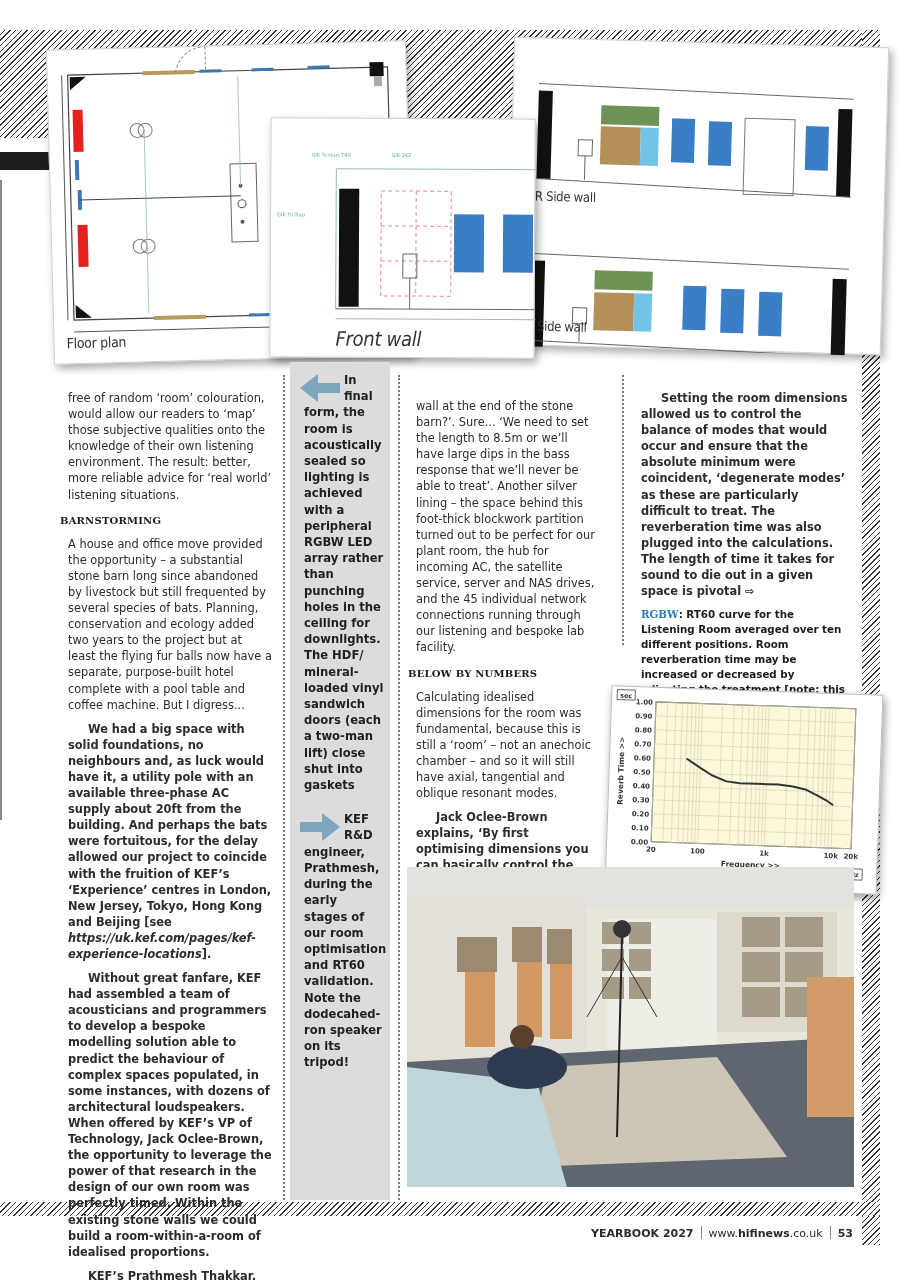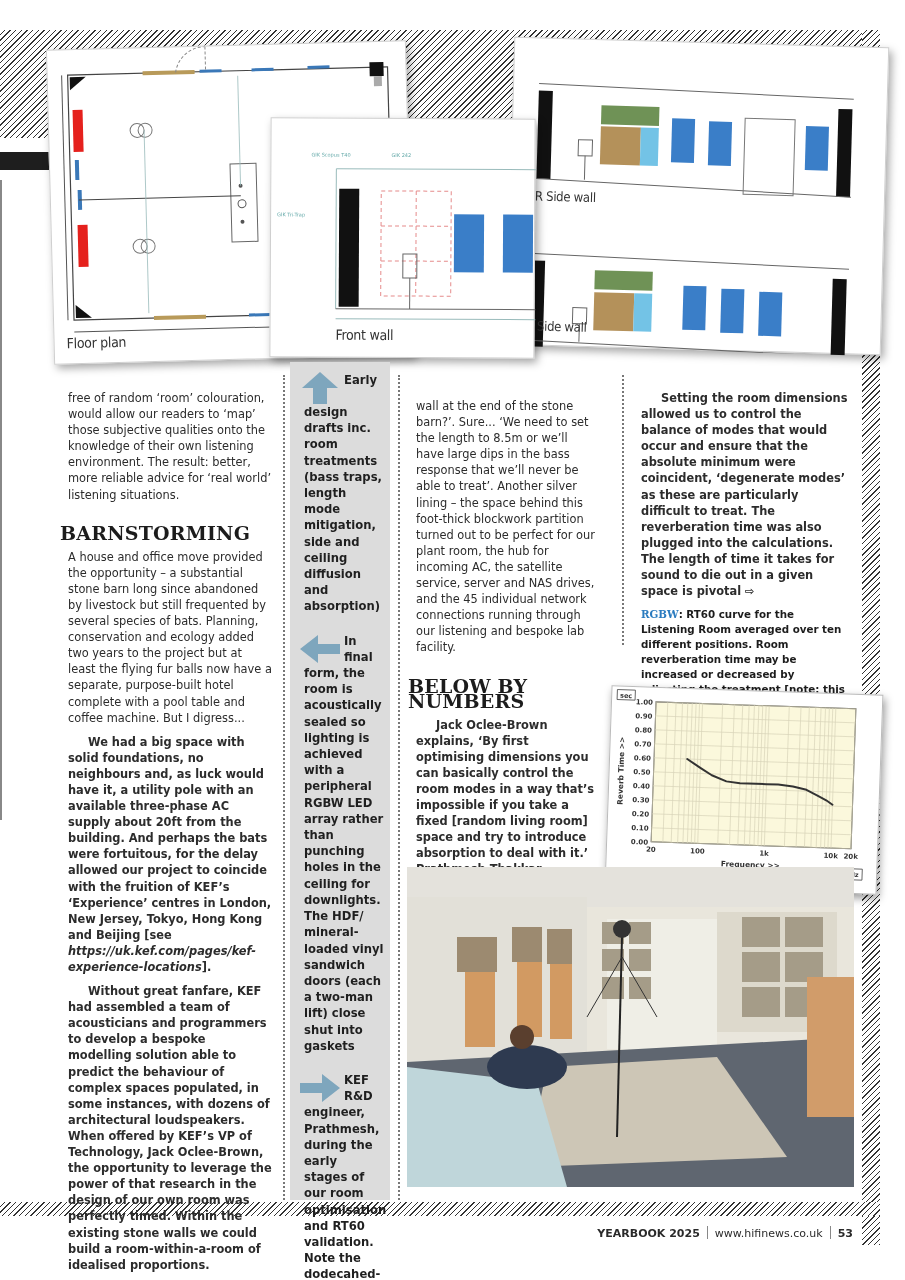--- a/index.html
+++ b/index.html
@@ -27,22 +27,22 @@
   .floor { left: 50px; top: 45px; width: 360px; height: 315px; transform: rotate(-1.5deg); }
   .front { left: 270px; top: 118px; width: 265px; height: 240px; transform: rotate(0.3deg); }
   .side  { left: 510px; top: 42px; width: 375px; height: 308px; transform: rotate(1.6deg); }
 
   .text-col {
     position: absolute; font-size: 11.4px; line-height: 16.1px; color: #2c2c2c;
   }
   .text-col p { margin: 8px; }
   .text-col p.indent { text-indent: 20px; font-weight: bold; }
   .text-col h3 {
-    font-family: "DejaVu Serif", serif; font-weight: bold; font-size: 19px;
-    letter-spacing: 0.2px; color: #1c1c1c; margin-top: 23px; line-height: 15px;
+    font-family: "DejaVu Serif", serif; font-weight: bold; font-size: 10px;
+    letter-spacing: 0.2px; color: #1c1c1c; margin-top: 10px; line-height: 15px;
   }
   .col1 { left: 60px; top: 382px; width: 220px; }
   .col3 { left: 408px; top: 390px; width: 198px; }
   .col4 { left: 633px; top: 382px; width: 225px; }
 
   .dot-rule { position: absolute; width: 0; border-left: 2px dotted #777; }
 
   .sidebar {
     position: absolute; left: 290px; top: 362px; width: 100px; height: 838px;
     background: #dcdcdc; padding: 10px 6px 0 14px;
@@ -65,21 +65,21 @@
     position: absolute; left: 407px; top: 867px; width: 447px; height: 320px;
     overflow: hidden; background: #c9c7c1;
   }
 
   .footer {
     position: absolute; top: 1226px; left: 0; width: 853px; text-align: right;
     font-size: 11px; font-weight: bold; color: #2a2a2a;
   }
   .footer .sep { display: inline-block; width: 1px; height: 13px; background: #888; margin: 0 7px; vertical-align: -2px; }
   .footer .url { font-weight: normal; }
-  .footer .url b { font-weight: normal; }
+  .footer .url b { font-weight: bold; }
 </style>
 </head>
 <body>
 
 <div class="hatch hatch-top"></div>
 <div class="hatch hatch-right"></div>
 <div class="hatch hatch-bottom"></div>
 <div class="black-bar"></div>
 <div class="left-rule"></div>
 
@@ -163,60 +163,55 @@
     <rect x="132" y="135" width="14" height="24" fill="none" stroke="#666"></rect>
     <line x1="139" y1="159" x2="139" y2="190" stroke="#666"></line>
     <rect x="183" y="95" width="30" height="58" fill="#3a7ec8"></rect>
     <rect x="232" y="95" width="30" height="58" fill="#3a7ec8"></rect>
     <line x1="65" y1="190" x2="265" y2="190" stroke="#666"></line>
     <line x1="65" y1="200" x2="265" y2="200" stroke="#9bb"></line>
     <text x="6" y="98" font-size="5" fill="#6aa" font-family="DejaVu Sans, sans-serif">GIK Tri-Trap</text>
     <text x="40" y="38" font-size="5" fill="#6aa" font-family="DejaVu Sans, sans-serif">GIK Scopus T40</text>
     <text x="120" y="38" font-size="5" fill="#6aa" font-family="DejaVu Sans, sans-serif">GIK 242</text>
   </svg>
-  <div class="caption" style="left:65px; top:208px; font-size:14px;">Front wall</div>
+  <div class="caption" style="left:65px; top:208px; font-size:20px;font-style:italic;">Front wall</div>
 </div>
 
 <div class="text-col col1">
   <p>free of random ‘room’ colouration, would allow our readers to ‘map’ those subjective qualities onto the knowledge of their own listening environment. The result: better, more reliable advice for ‘real world’ listening situations.</p>
   <h3>BARNSTORMING</h3>
   <p>A house and office move provided the opportunity – a substantial stone barn long since abandoned by livestock but still frequented by several species of bats. Planning, conservation and ecology added two years to the project but at least the flying fur balls now have a separate, purpose-built hotel complete with a pool table and coffee machine. But I digress...</p>
   <p class="indent"><span>We had a big space with solid foundations, no neighbours and, as luck would have it, a utility pole with an available three-phase AC supply about 20ft from the building. And perhaps the bats were fortuitous, for the delay allowed our project to coincide with the fruition of KEF’s ‘Experience’ centres in London, New Jersey, Tokyo, Hong Kong and Beijing [see </span><i>https://uk.kef.com/pages/kef-experience-locations</i><span>].</span></p>
   <p class="indent">Without great fanfare, KEF had assembled a team of acousticians and programmers to develop a bespoke modelling solution able to predict the behaviour of complex spaces populated, in some instances, with dozens of architectural loudspeakers. When offered by KEF’s VP of Technology, Jack Oclee-Brown, the opportunity to leverage the power of that research in the design of our own room was perfectly timed. Within the existing stone walls we could build a room-within-a-room of idealised proportions.</p>
   <p class="indent"><span>KEF’s Prathmesh Thakkar, R&amp;D engineer </span><i>par impossible</i><span>, set to work. Almost immediately he called with a request, ‘can you build another</span></p>
 </div>
 
 <div class="dot-rule" style="left:283px; top:375px; height:825px;"></div>
 
 <div class="sidebar">
-  <div class="cap">
-    <svg class="arrow" viewBox="0 0 40 32">
-        <polygon points="20,0 38,16 27,16 27,32 13,32 13,16 2,16" fill="#7ea6bd"></polygon>
-      </svg>
-    <span>Early design drafts inc. room treatments (bass traps, length mode mitigation, side and ceiling diffusion and absorption)</span>
-  </div>
   <div class="cap">
     <svg class="arrow" viewBox="0 0 40 32">
         <polygon points="0,16 18,2 18,11 40,11 40,21 18,21 18,30" fill="#7ea6bd"></polygon>
       </svg>
     <span>In final form, the room is acoustically sealed so lighting is achieved with a peripheral RGBW LED array rather than punching holes in the ceiling for downlights. The HDF/ mineral-loaded vinyl sandwich doors (each a two-man lift) close shut into gaskets</span>
   </div>
   <div class="cap">
     <svg class="arrow" viewBox="0 0 40 32">
         <polygon points="40,16 22,2 22,11 0,11 0,21 22,21 22,30" fill="#7ea6bd"></polygon>
       </svg>
     <span>KEF R&amp;D engineer, Prathmesh, during the early stages of our room optimisation and RT60 validation. Note the dodecahed-ron speaker on its tripod!</span>
   </div>
 </div>
 
 <div class="dot-rule" style="left:398px; top:375px; height:825px;"></div>
 
 <div class="text-col col3">
   <p>wall at the end of the stone barn?’. Sure... ‘We need to set the length to 8.5m or we’ll have large dips in the bass response that we’ll never be able to treat’. Another silver lining – the space behind this foot-thick blockwork partition turned out to be perfect for our plant room, the hub for incoming AC, the satellite service, server and NAS drives, and the 45 individual network connections running through our listening and bespoke lab facility.</p>
   <h3>BELOW BY NUMBERS</h3>
+  <p>Calculating idealised dimensions for the room was fundamental, because this is still a ‘room’ – not an anechoic chamber – and so it will still have axial, tangential and oblique resonant modes.</p>
   <p class="indent">Jack Oclee-Brown explains, ‘By first optimising dimensions you can basically control the room modes in a way that’s impossible if you take a fixed [random living room] space and try to introduce absorption to deal with it.’ Prathmesh Thakkar concurs, ‘If you don’t have</p>
 </div>
 
 <div class="dot-rule" style="left:622px; top:375px; height:270px;"></div>
 
 <div class="text-col col4">
   <p class="indent"><span>Setting the room dimensions allowed us to control the balance of modes that would occur and ensure that the absolute minimum were coincident, ‘degenerate modes’ as these are particularly difficult to treat. The reverberation time was also plugged into the calculations. The length of time it takes for sound to die out in a given space is pivotal</span> <span>⇨</span></p>
   <p class="below-cap"><span class="kw">RGBW</span><span>: RT60 curve for the Listening Room averaged over ten different positions. Room reverberation time may be increased or decreased by adjusting the treatment [note: this is not freq resp]</span></p>
 </div>
 
@@ -327,14 +322,14 @@
     <circle cx="115" cy="170" r="12" fill="#5a3f2e"></circle>
     <line x1="215" y1="70" x2="210" y2="270" stroke="#222" stroke-width="2"></line>
     <line x1="215" y1="90" x2="180" y2="150" stroke="#333"></line>
       <line x1="215" y1="90" x2="250" y2="150" stroke="#333"></line>
     <circle cx="215" cy="62" r="9" fill="#333"></circle>
     <rect x="400" y="110" width="47" height="140" fill="#d19c6a"></rect>
   </svg>
 </div>
 
 <div class="footer">
-  <span>YEARBOOK 2025</span><span class="sep"></span><span class="url"><span>www.</span><b>hifinews</b><span>.co.uk</span></span><span class="sep"></span><span>53</span>
+  <span>YEARBOOK 2027</span><span class="sep"></span><span class="url"><span>www.</span><b>hifinews</b><span>.co.uk</span></span><span class="sep"></span><span>53</span>
 </div>
 
 </body></html>

